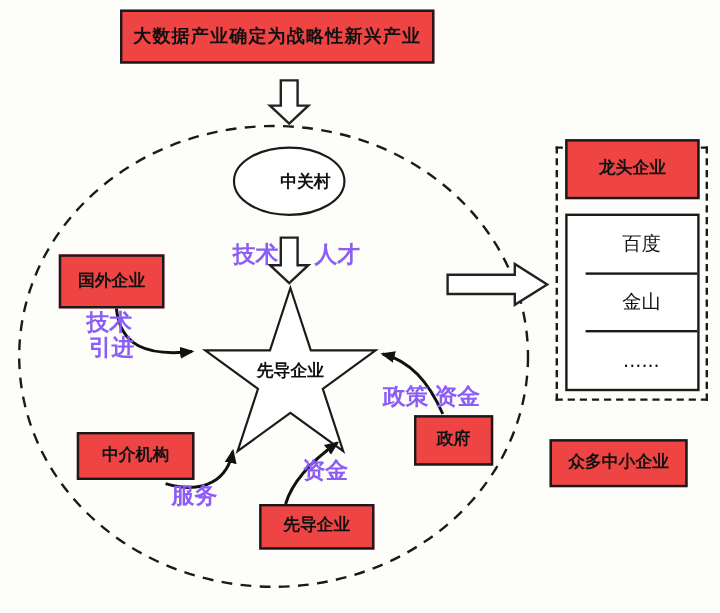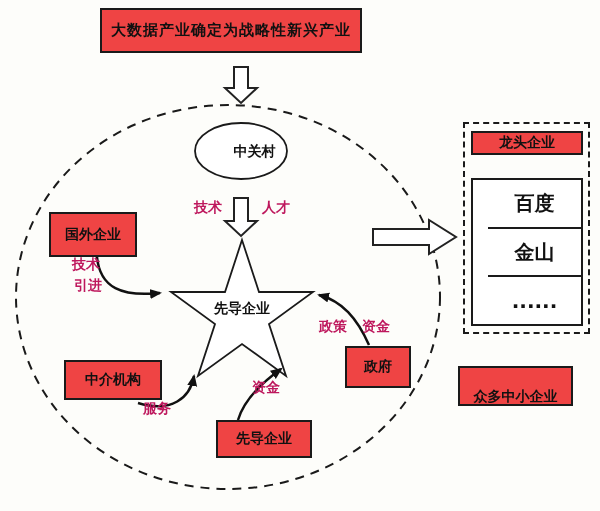--- a/index.html
+++ b/index.html
@@ -8,37 +8,37 @@
   .canvas { position:relative; width:600px; height:511px; background:#fdfdfa; overflow:hidden; }
   .layer { position:absolute; left:0; top:0; width:600px; height:511px; }
   .box {
     position:absolute; border:2px solid #1a1a1a; background:#ef4444;
     display:flex; align-items:center; justify-content:center;
     font-size:14px; font-weight:600; color:#111; text-align:center;
     line-height:1.1;
   }
   .title-box { font-size:15px; font-weight:bold; letter-spacing:1px; }
   .lbl {
-    position:absolute; font-size:14px; font-weight:600; color:#be185d;
+    position:absolute; font-size:19px; font-weight:600; color:#8b5cf6;
     white-space:nowrap;
   }
   .shape-text {
     position:absolute; font-size:14px; font-weight:600; color:#111;
     text-align:center;
   }
   .dashed-col {
     position:absolute; border:2px dashed #1a1a1a; background:transparent;
   }
   .list-box {
     position:absolute; border:2px solid #1a1a1a; background:#fff;
     display:flex; flex-direction:column;
   }
   .list-row {
     flex:1; display:flex; align-items:center; justify-content:center;
-    font-size:20px; font-weight:700; border-bottom:2px solid #1a1a1a;margin-left:15px;
+    font-size:16px; font-weight:400; border-bottom:2px solid #1a1a1a;margin-left:15px;
   }
   .list-row:last-child { border-bottom:none; }
 </style>
 </head>
 <body>
 
 <div class="canvas">
 
   <svg class="layer" viewBox="0 0 600 511" xmlns="http://www.w3.org/2000/svg">
     <defs>
@@ -93,27 +93,27 @@
   <span class="lbl" style="left:252px; top:379px;">资金</span>
 
   <div class="box" style="left:345px; top:346px; width:66px; height:42px;">
     <span>政府</span>
   </div>
   <span class="lbl" style="left:319px; top:318px;">政策</span>
   <span class="lbl" style="left:362px; top:318px;">资金</span>
 
   <div class="dashed-col" style="left:463px; top:122px; width:127px; height:212px;"></div>
 
-  <div class="box" style="left:471px; top:131px; width:112px; height:24px;">
+  <div class="box" style="left:471px; top:116px; width:112px; height:50px;">
     <span>龙头企业</span>
   </div>
 
   <div class="list-box" style="left:471px; top:178px; width:112px; height:148px;">
     <div class="list-row">百度</div>
     <div class="list-row">金山</div>
     <div class="list-row">......</div>
   </div>
 
-  <div class="box" style="left:458px; top:366px; width:115px; height:40px;align-items:flex-end;">
+  <div class="box" style="left:458px; top:366px; width:115px; height:40px;">
     <span>众多中小企业</span>
   </div>
 
 </div>
 
 </body></html>

